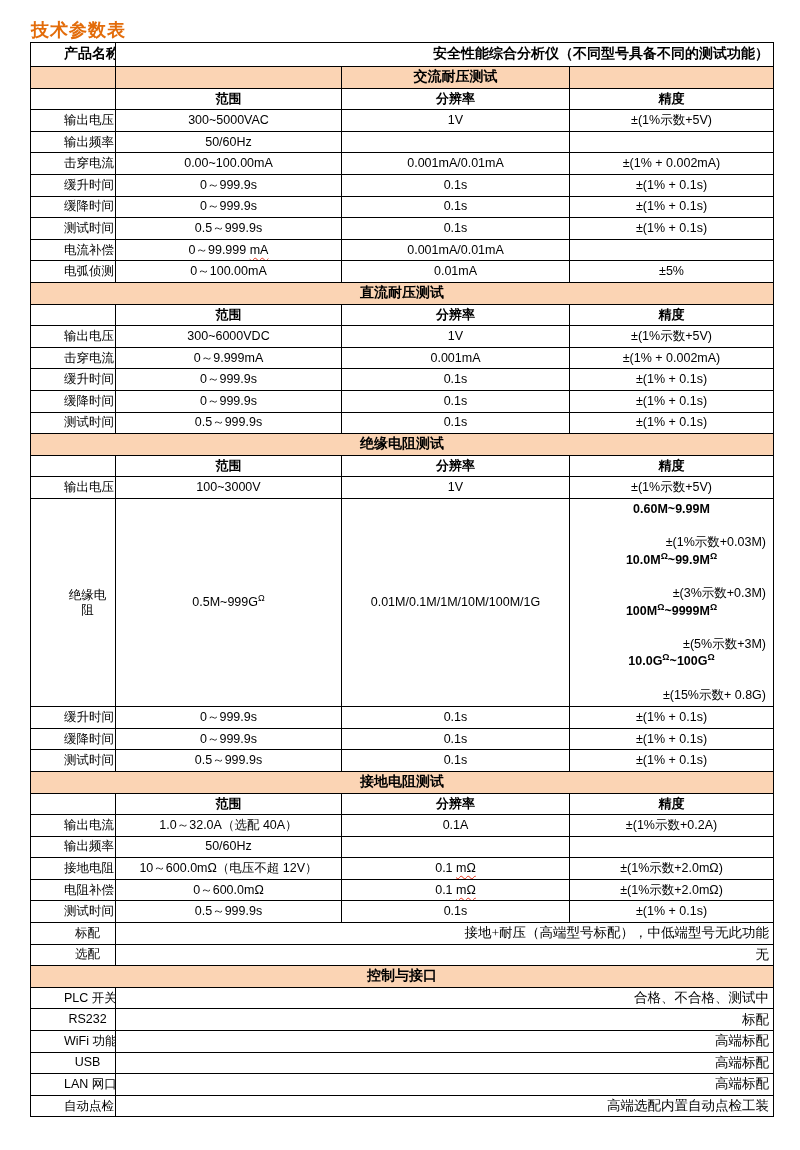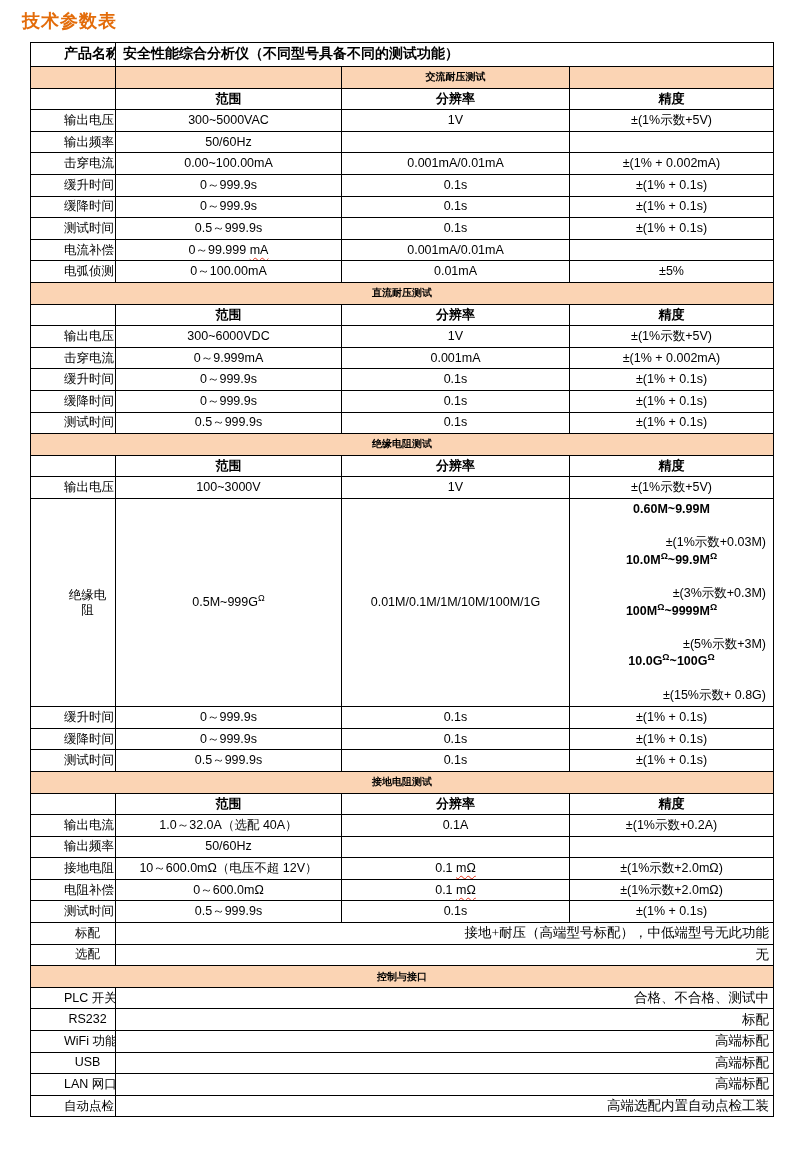--- a/index.html
+++ b/index.html
@@ -6,21 +6,21 @@
   html, body {
     margin: 0; padding: 0;
     width: 800px; height: 1150px;
     background: #ffffff;
     font-family: "Liberation Sans", sans-serif;
     color: #000;
   }
   .page { position: relative; width: 800px; height: 1150px; overflow: hidden; }
 
   .doc-title {
-    margin: 0;
+    margin: 9px;
     position: absolute; left: 22px; top: 9px;
     font-family: "Liberation Serif", serif;
     font-weight: bold; font-size: 18px;
     color: var(--accent, #E36C0A);
     letter-spacing: 1px;
   }
 
   table.spec-table {
     position: absolute; left: 30px; top: 42px;
     width: 743px;
@@ -43,27 +43,27 @@
     overflow: hidden;
     white-space: nowrap;
   }
 
   tr.product-row td {
     font-family: "Liberation Serif", serif;
     font-weight: bold;
     font-size: 14px;
     height: 24px;
   }
-  tr.product-row td.wide-value { text-align: left; padding-left: 7px; }
+  tr.product-row td.wide-value { text-align: right; padding-left: 7px; }
 
   td.section-cell {
     background: var(--section-bg, #FBD4B4);
     font-family: "Liberation Serif", serif;
     font-weight: bold;
-    font-size: 10px;
+    font-size: 14px;
   }
 
   tr.header-row td {
     font-family: "Liberation Serif", serif;
     font-weight: bold;
     font-size: 13px;
   }
 
   td.label-cell { font-size: 12.5px; padding-left: 33px; }
 

